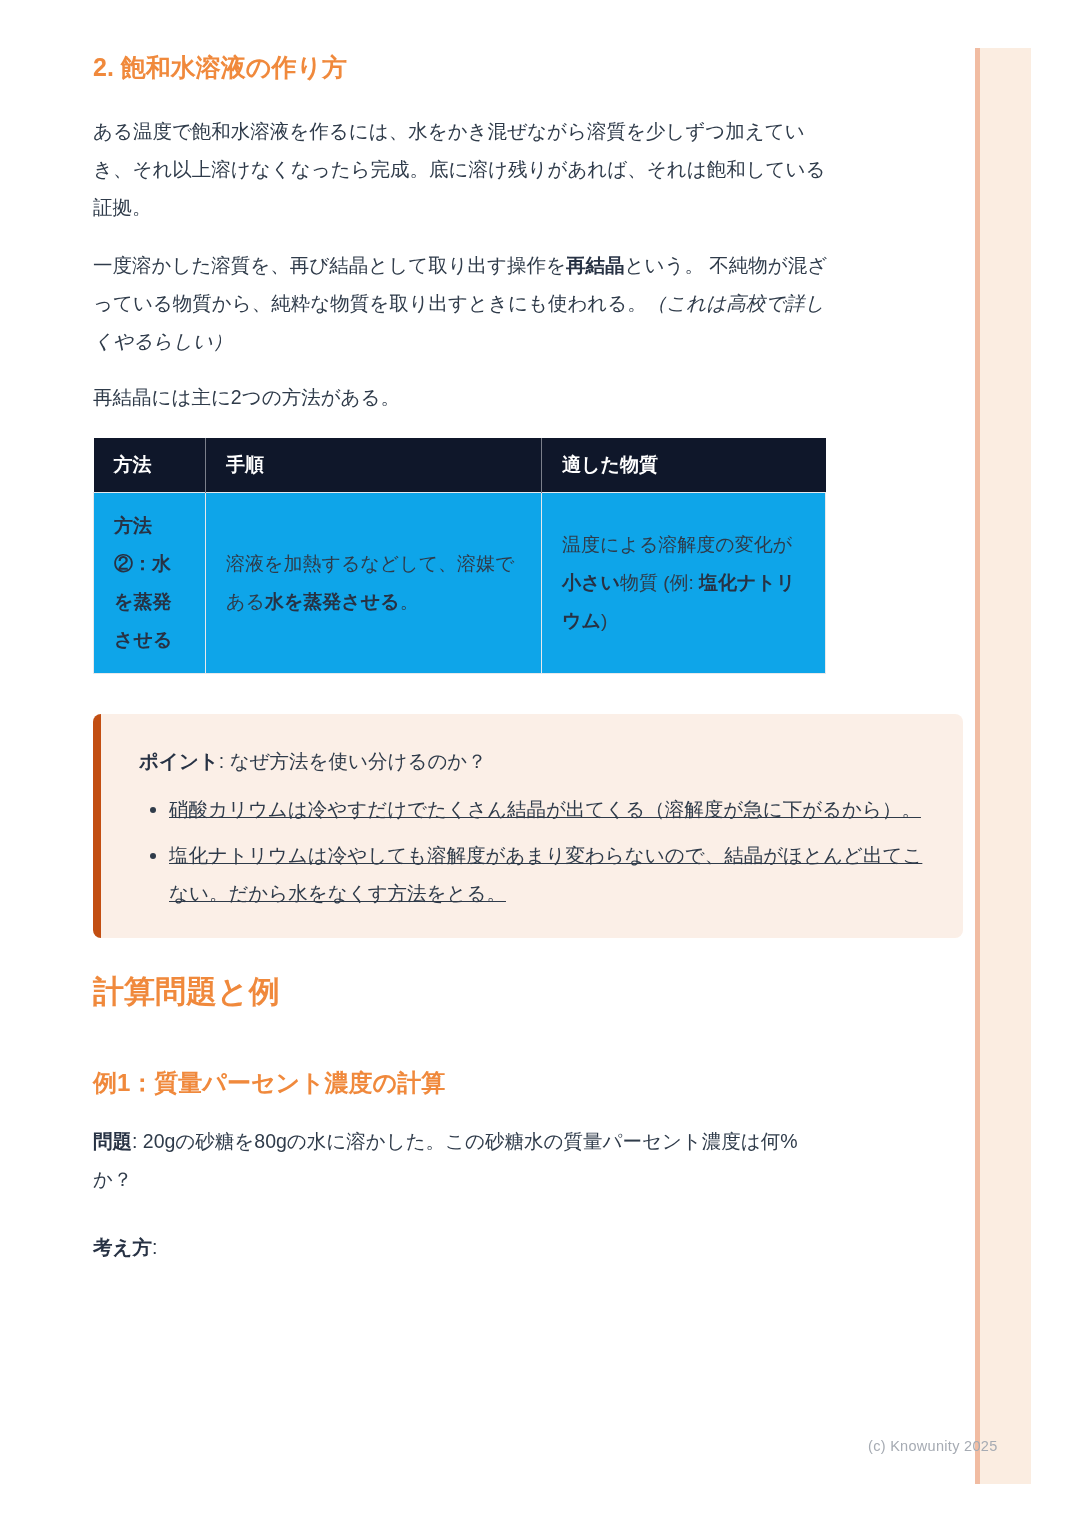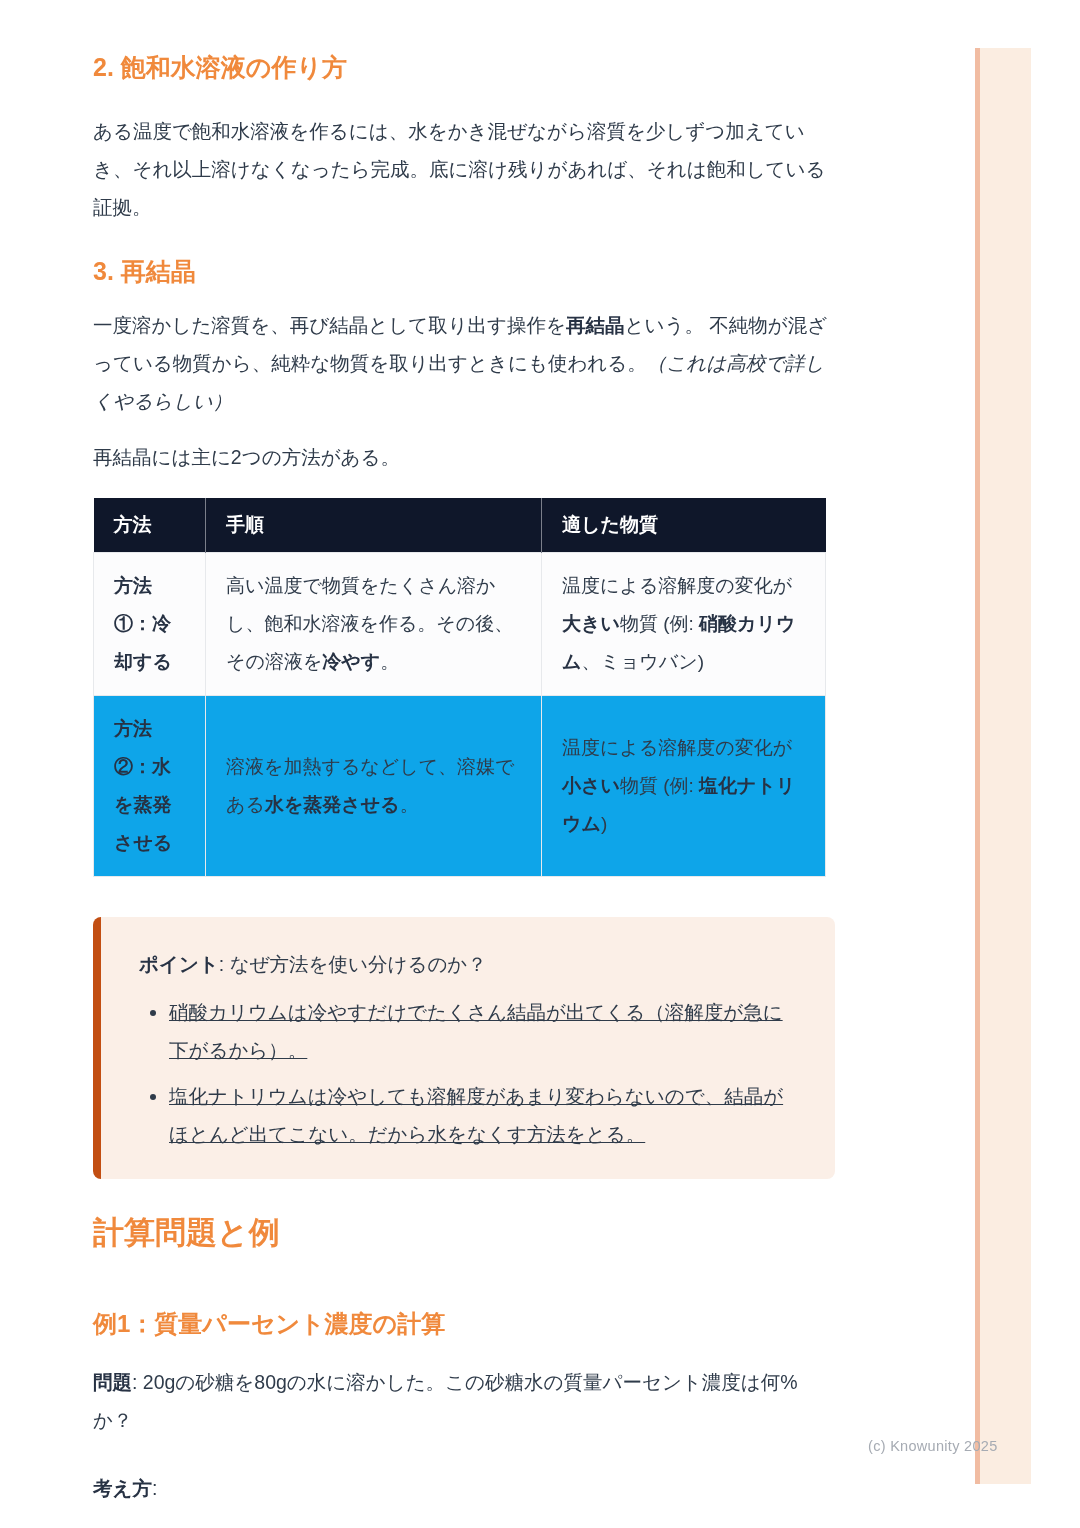--- a/index.html
+++ b/index.html
@@ -45,21 +45,21 @@
   table.methods col.c2{width:336px;}
   table.methods col.c3{width:284px;}
   table.methods td{
     border:1px solid #E7E9EC;padding:14px 20px;vertical-align:middle;
     font-size:19px;line-height:38px;
   }
   table.methods tr.row-1 td{background:#FCFCFD;}
   table.methods tr.row-2 td{background:#0ea5e9;}
 
   .callout{
-    margin-top:40px;width:742px;box-sizing:border-box;
+    margin-top:40px;width:870px;box-sizing:border-box;
     background:#FBEFE7;border-left:8px solid #C24E12;border-radius:8px;
     padding:28px 38px 26px 38px;
   }
   .callout ul{margin:10px 0 0;padding-left:30px;text-decoration:underline;}
   .callout li{margin-top:8px;}
 
   h2.calc{margin-top:34px;}
   .h3-ex1{margin-top:56px;font-size:24px;}
   .p-problem{margin-top:24px;}
   .p-approach{margin-top:30px;}
@@ -68,43 +68,37 @@
 <body>
 
 <div class="stripe"></div>
 <div class="footer">(c) Knowunity 2025</div>
 
 <main class="content">
 
   <h3 class="h3-first">2. 飽和水溶液の作り方</h3>
   <p class="p-sat">ある温度で飽和水溶液を作るには、水をかき混ぜながら溶質を少しずつ加えていき、それ以上溶けなくなったら完成。底に溶け残りがあれば、それは飽和している証拠。</p>
 
-  <h3 class="h3-recr">3. 再結晶</h3>
   <p class="p-recr1"><span>一度溶かした溶質を、再び結晶として取り出す操作を</span><strong>再結晶</strong><span>という。 不純物が混ざっている物質から、純粋な物質を取り出すときにも使われる。</span><em>（これは高校で詳しくやるらしい）</em></p>
   <p class="p-recr2">再結晶には主に2つの方法がある。</p>
 
   <table class="methods">
     <colgroup>
         <col class="c1">
         <col class="c2">
         <col class="c3">
       </colgroup>
     <thead>
       <tr>
         <th>方法</th>
         <th>手順</th>
         <th>適した物質</th>
       </tr>
     </thead>
     <tbody>
-      <tr class="row-1">
-        <td><strong>方法①：冷却する</strong></td>
-        <td><span>高い温度で物質をたくさん溶かし、飽和水溶液を作る。その後、その溶液を</span><strong>冷やす</strong><span>。</span></td>
-        <td><span>温度による溶解度の変化が</span><strong>大きい</strong><span>物質 (例: </span><strong>硝酸カリウム</strong><span>、ミョウバン)</span></td>
-      </tr>
       <tr class="row-2">
         <td><strong>方法②：水を蒸発させる</strong></td>
         <td><span>溶液を加熱するなどして、溶媒である</span><strong>水を蒸発させる</strong><span>。</span></td>
         <td><span>温度による溶解度の変化が</span><strong>小さい</strong><span>物質 (例: </span><strong>塩化ナトリウム</strong><span>)</span></td>
       </tr>
     </tbody>
   </table>
 
   <div class="callout">
     <p><strong>ポイント</strong><span>: なぜ方法を使い分けるのか？</span></p>

